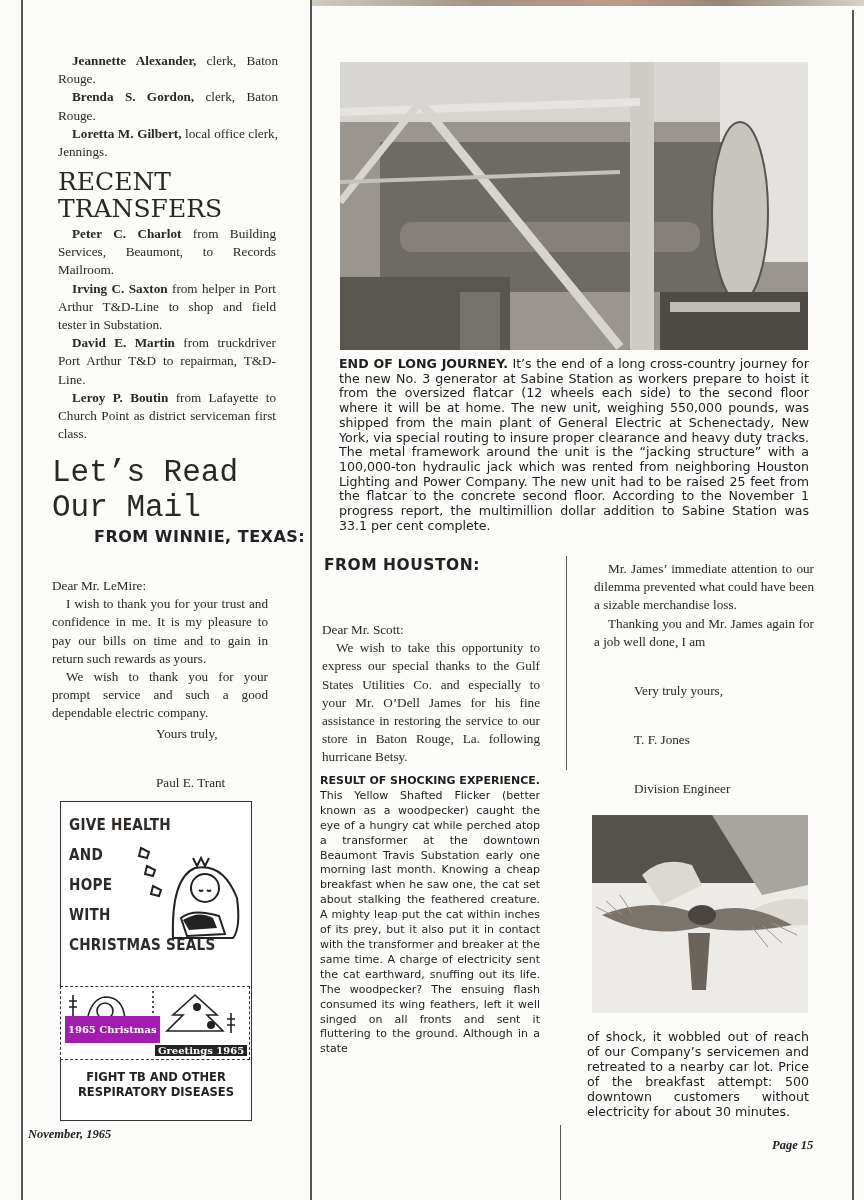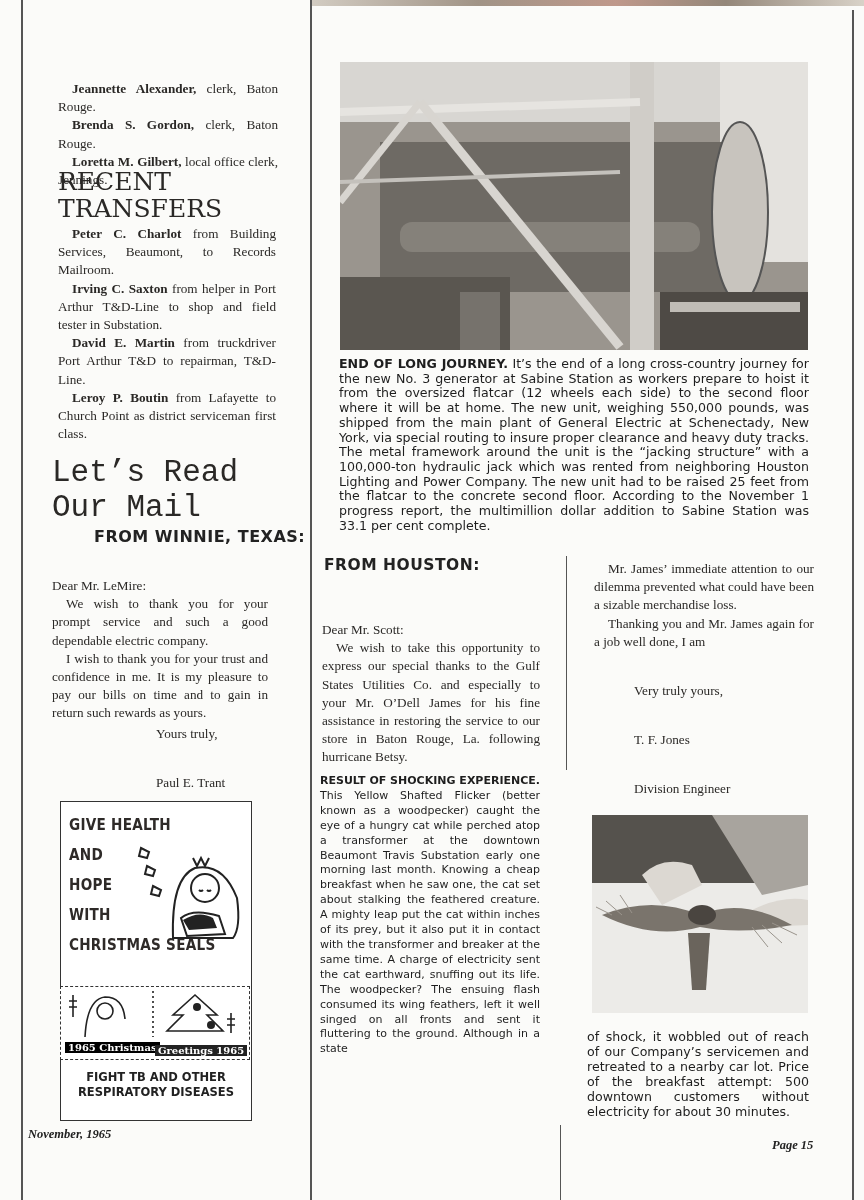--- a/index.html
+++ b/index.html
@@ -25,21 +25,21 @@
   .footer{font-family:"Liberation Serif",serif;font-style:italic;font-weight:bold;font-size:12.5px;color:#222;}
 </style>
 </head>
 <body>
 
 <div class="rule" style="left:21px;top:0;width:1.5px;height:1200px;"></div>
 <div class="rule" style="left:310px;top:0;width:1.5px;height:1200px;"></div>
 <div class="rule" style="left:852px;top:10px;width:1.5px;height:1190px;"></div>
 <div class="topband"></div>
 
-<div class="abs serif" style="left:58px;top:52px;width:220px;margin-top:28px;">
+<div class="abs serif" style="left:58px;top:52px;width:220px;">
   <p><b>Jeannette Alexander,</b><span> clerk, Baton Rouge.</span></p>
   <p><b>Brenda S. Gordon,</b><span> clerk, Baton Rouge.</span></p>
   <p><b>Loretta M. Gilbert,</b><span> local office clerk, Jennings.</span></p>
 </div>
 
 <div class="abs head-big" style="left:58px;top:168px;">
   <div>RECENT</div>
   <div>TRANSFERS</div>
 </div>
 
@@ -52,22 +52,22 @@
 
 <div class="abs head-huge" style="left:52px;top:455px;font-family:Liberation Mono, monospace;">
   <div>Let’s Read</div>
   <div>Our Mail</div>
 </div>
 
 <div class="abs sans-head" style="left:52px;top:527px;margin-left:42px;">FROM WINNIE, TEXAS:</div>
 
 <div class="abs serif" style="left:52px;top:546px;width:216px;">
   <p class="noind">Dear Mr. LeMire:</p>
+  <p>I wish to thank you for your trust and confidence in me. It is my pleasure to pay our bills on time and to gain in return such rewards as yours.</p>
   <p>We wish to thank you for your prompt service and such a good dependable electric company.</p>
-  <p>I wish to thank you for your trust and confidence in me. It is my pleasure to pay our bills on time and to gain in return such rewards as yours.</p>
   <p class="noind sig" style="margin-top:2px;">Yours truly,</p>
   <p class="noind sig">Paul E. Trant</p>
 </div>
 
 <div class="seal" style="left:60px;top:790px;width:190px;height:318px;margin-top:11px;">
   <div class="abs" style="left:8px;top:8px;">
     <div class="seal-text">GIVE HEALTH</div>
     <div class="seal-text">AND</div>
     <div class="seal-text">HOPE</div>
     <div class="seal-text">WITH</div>
@@ -90,21 +90,21 @@
         <path d="M8 6 v22 M4 12 h8 M4 18 h8"></path>
         <path d="M20 48 Q22 10 40 8 Q58 8 60 30"></path>
         <circle cx="40" cy="22" r="8"></circle>
         <line x1="88" y1="2" x2="88" y2="48" stroke-dasharray="2 3"></line>
         <path d="M130 6 l-22 20 h10 l-16 16 h56 l-16 -16 h10 Z"></path>
         <path d="M166 24 v20 M162 30 h8 M162 36 h8"></path>
       </g>
       <circle cx="132" cy="18" r="4" fill="#222"></circle>
       <circle cx="146" cy="36" r="4" fill="#222"></circle>
     </svg>
-    <div class="abs" style="left:4px;bottom:6px;font-family:'DejaVu Serif',serif;font-size:10px;font-weight:bold;background:#000000;color:#fff;padding:0 3px;">1965 Christmas</div>
+    <div class="abs" style="left:4px;bottom:16px;font-family:'DejaVu Serif',serif;font-size:10px;font-weight:bold;background:#a21caf;color:#fff;padding:8px 3px;">1965 Christmas</div>
     <div class="abs" style="left:94px;bottom:3px;font-family:'DejaVu Serif',serif;font-size:10px;font-weight:bold;background:#222;color:#fff;padding:0 3px;">Greetings 1965</div>
   </div>
   <div class="abs" style="left:0;top:268px;width:190px;text-align:center;font-family:'DejaVu Sans',sans-serif;font-weight:bold;font-size:11.5px;line-height:15px;color:#222;">
     <div>FIGHT TB AND OTHER</div>
     <div>RESPIRATORY DISEASES</div>
   </div>
 </div>
 
 <div class="abs footer" style="left:28px;top:1127px;">November, 1965</div>
 

